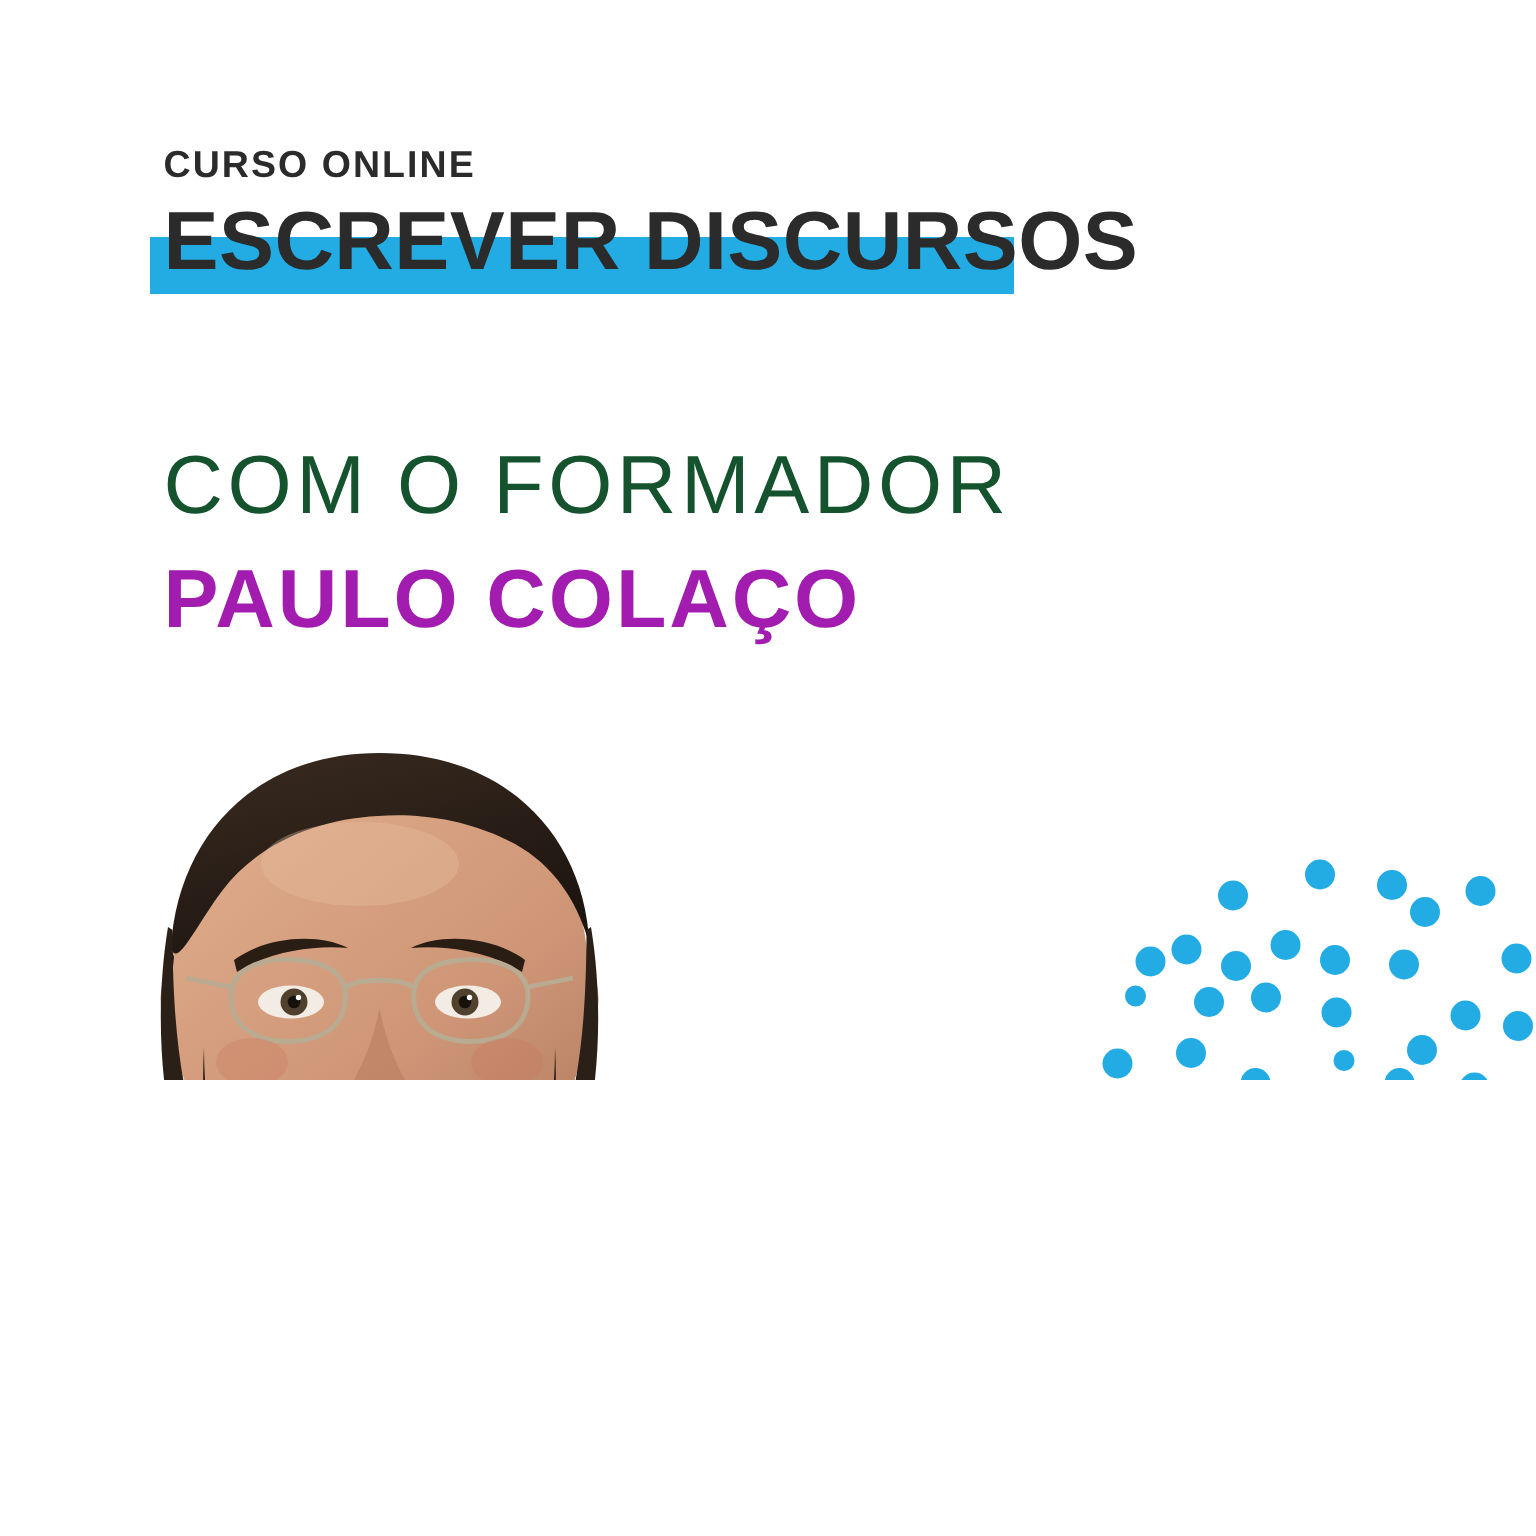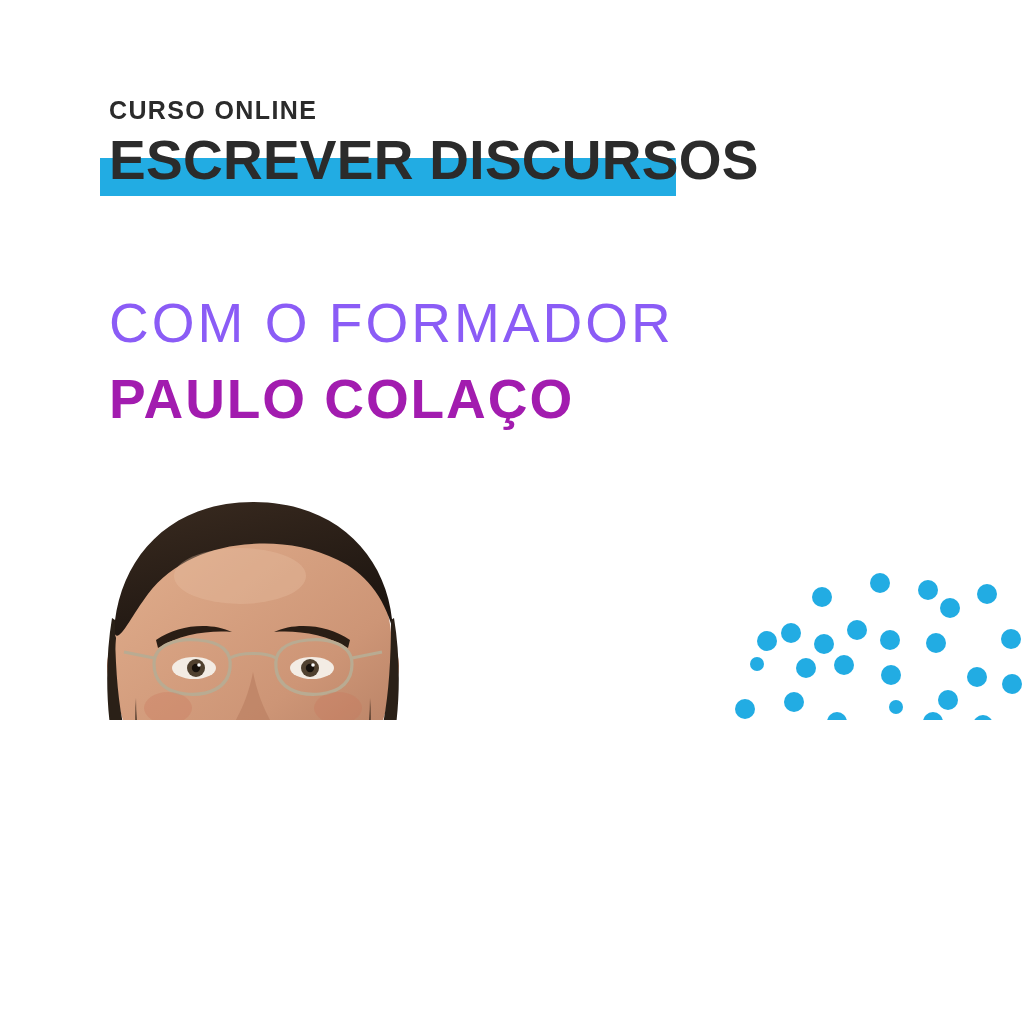--- a/index.html
+++ b/index.html
@@ -123,21 +123,21 @@
 
 <div id="poster" style="background: rgb(255, 255, 255);">
 
   <div class="kicker" style="color: rgb(43, 43, 43);">CURSO ONLINE</div>
 
   <div class="headline-wrap">
     <div class="headline-bar" style="background: rgb(34, 172, 227);"></div>
     <div class="headline" style="color: rgb(43, 43, 43);">ESCREVER DISCURSOS</div>
   </div>
 
-  <div class="sub-line-1" style="color: #8b5cf6;">COM O FORMADOR</div>
+  <div class="sub-line-1" style="color: #14532d;">COM O FORMADOR</div>
   <div class="sub-line-2" style="color: #a21caf;">PAULO COLAÇO</div>
 
   <div class="blob" style="background: rgb(34, 172, 227);"></div>
 
   <svg class="dots" id="dot-field" viewBox="0 0 1024 1024" xmlns="http://www.w3.org/2000/svg">
       <circle cx="880" cy="583" r="10" fill="#22ace3"></circle>
       <circle cx="822" cy="597" r="10" fill="#22ace3"></circle>
       <circle cx="928" cy="590" r="10" fill="#22ace3"></circle>
       <circle cx="987" cy="594" r="10" fill="#22ace3"></circle>
       <circle cx="950" cy="608" r="10" fill="#22ace3"></circle>

